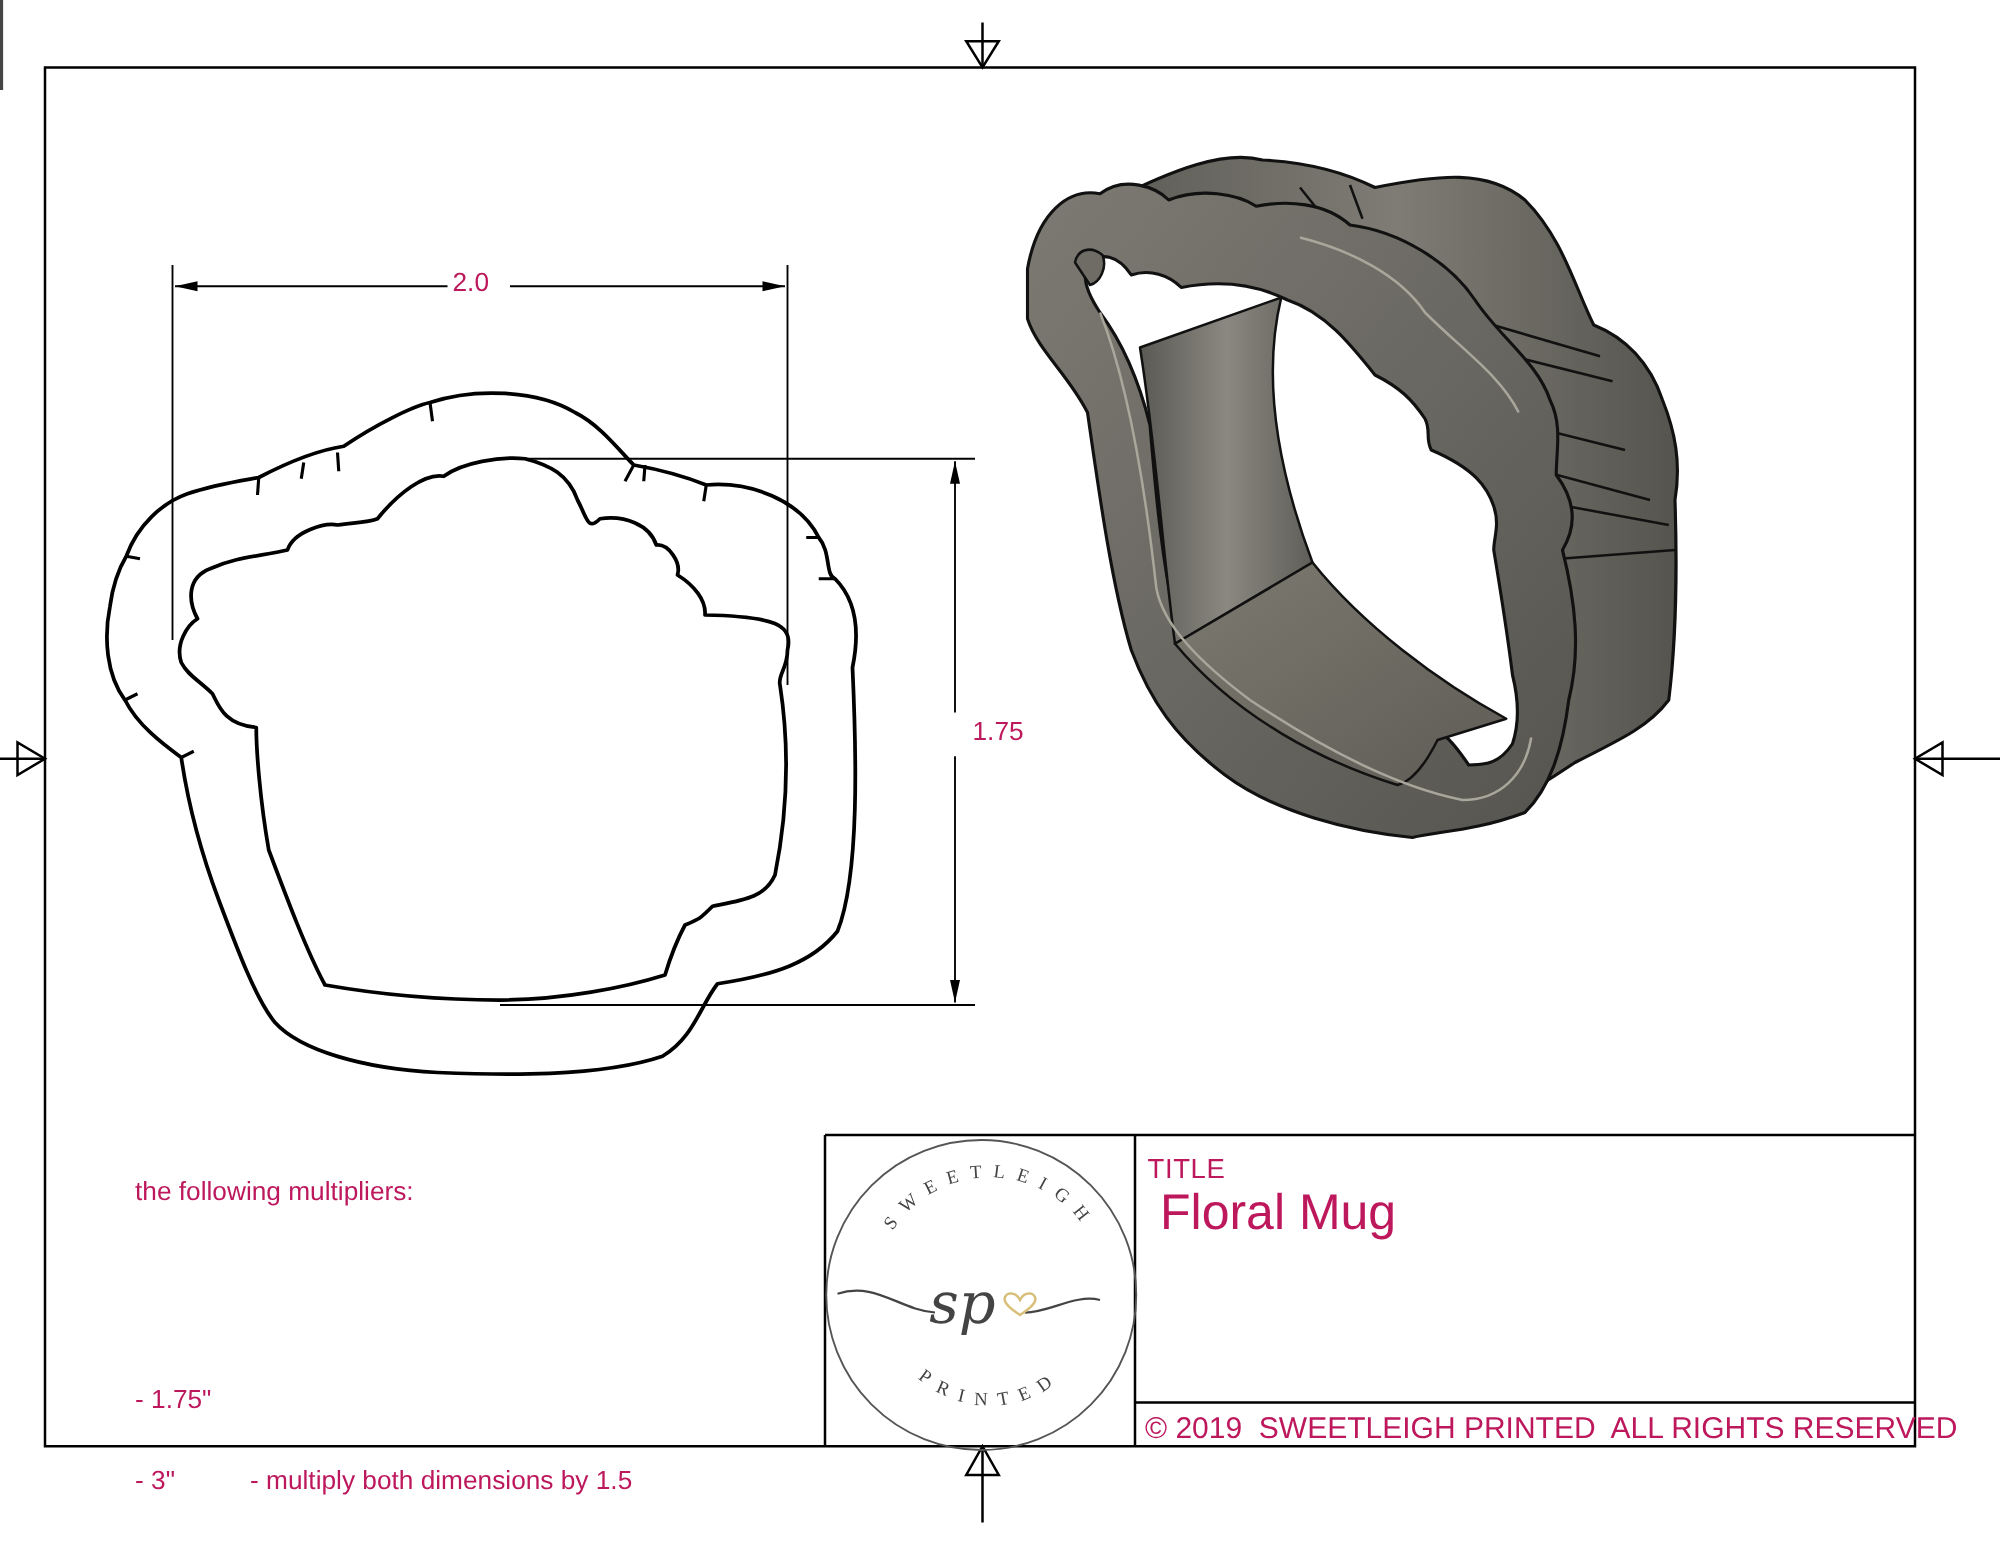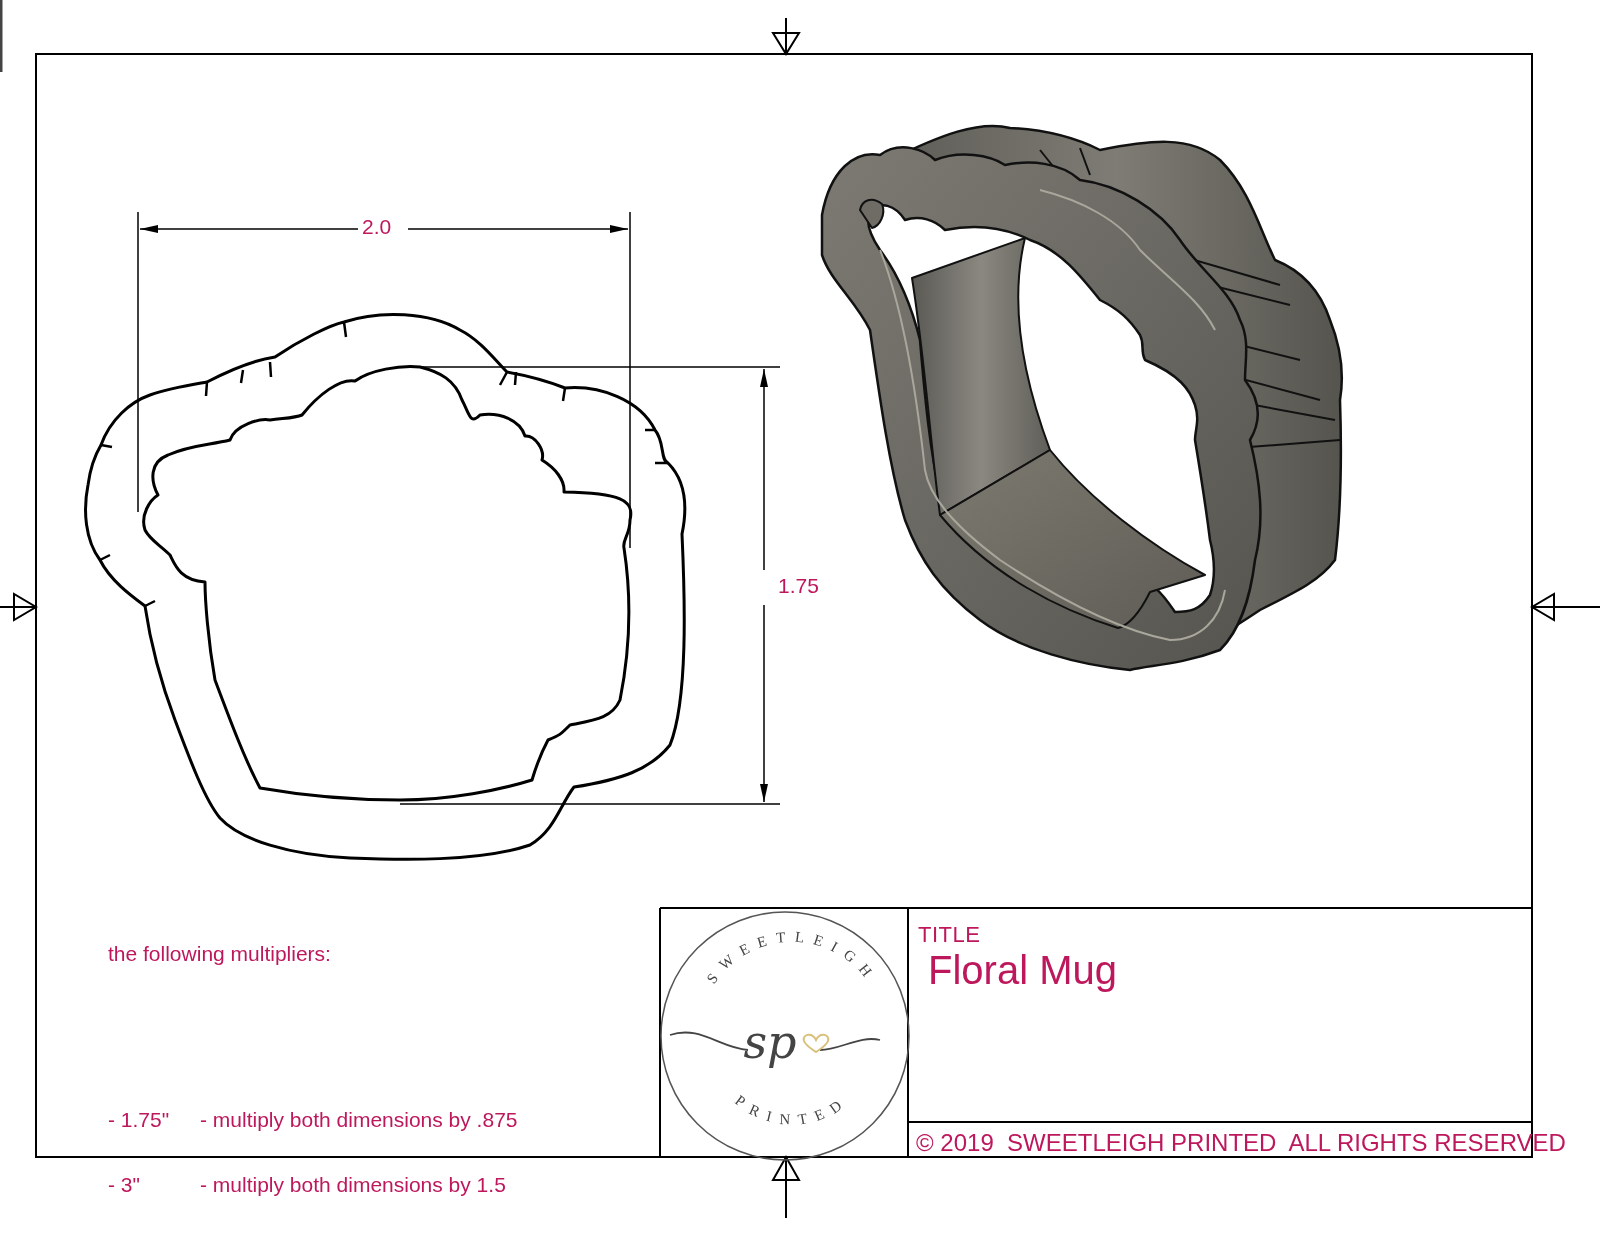--- a/index.html
+++ b/index.html
@@ -207,21 +207,20 @@
 
 <span class="txt dim-label" style="left:358px; top:215px;">2.0</span>
 <span class="txt dim-label" style="left:738px; top:574px;margin-left:36px;">1.75</span>
 
 <div class="txt" style="left:108px; top:903px;">
   <div class="note">the following multipliers:</div>
   <div class="note" style="height:29px;"></div>
   <div>
     <div class="mult-row">
       <span class="mult-size">- 1.75"</span>
-      <span>- multiply both dimensions by .875</span>
     </div>
     <div class="mult-row">
       <span class="mult-size">- 3"</span>
       <span>- multiply both dimensions by 1.5</span>
     </div>
     
     
     
     
   </div>

